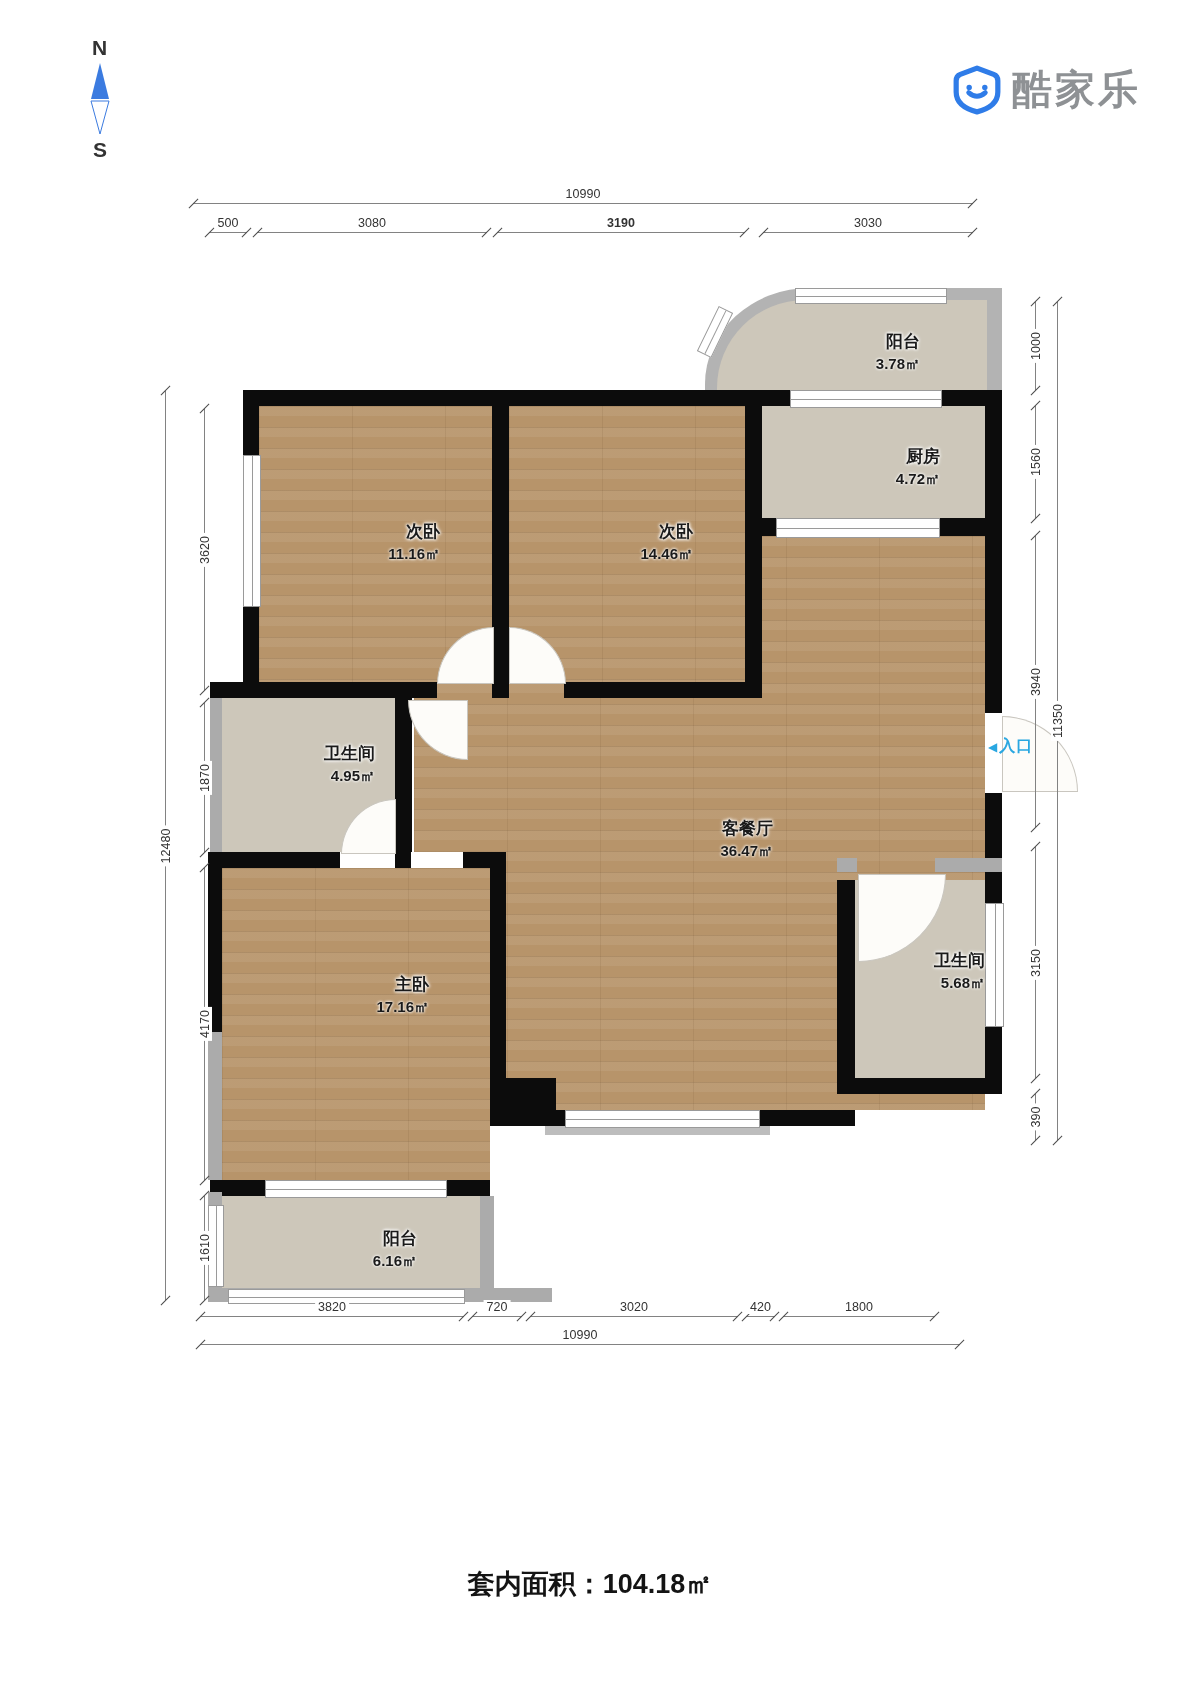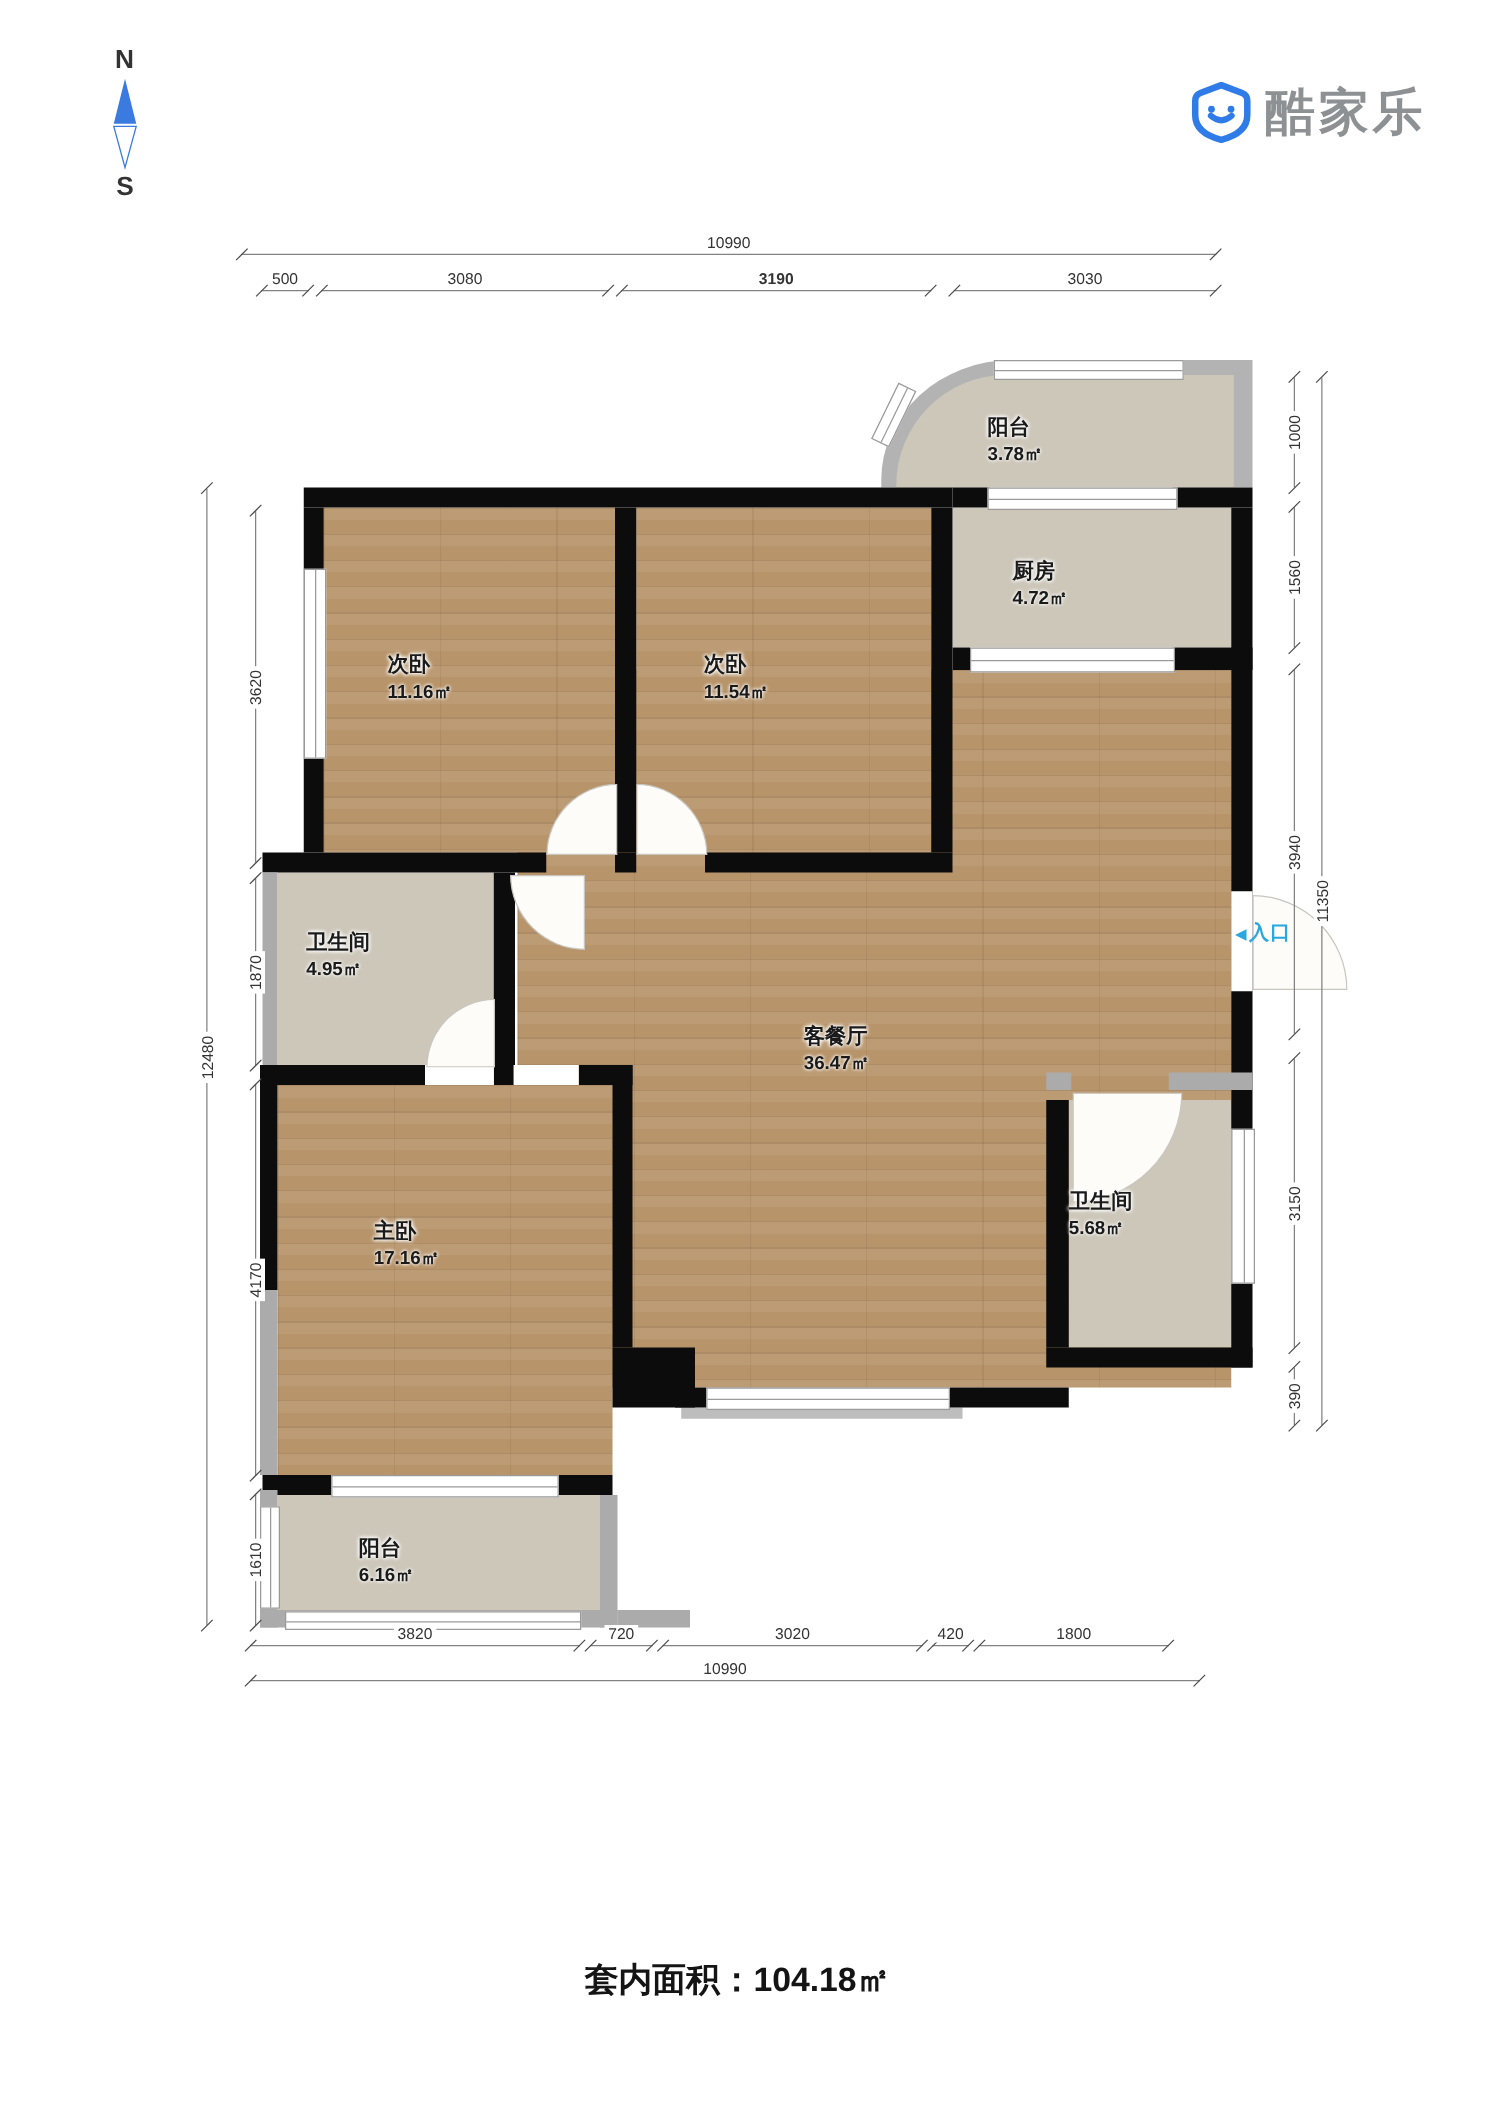--- a/index.html
+++ b/index.html
@@ -16,21 +16,21 @@
   .wb{position:absolute;z-index:3;background:#0c0c0c;}
   .wg{position:absolute;z-index:3;background:#ababab;}
   .sill{position:absolute;z-index:2;background:#bdbdbd;}
   
   .win,.winv{position:absolute;z-index:4;background:#fff;border:1px solid #9a9a9a;}
   .win::after{content:'';position:absolute;left:0;right:0;top:50%;height:1px;background:#9a9a9a;}
   .winv::after{content:'';position:absolute;top:0;bottom:0;left:50%;width:1px;background:#9a9a9a;}
   .gap{position:absolute;z-index:4;background:#fff;}
   .arc{position:absolute;z-index:4;background:#fdfcf9;border:1.5px solid #c9c6bf;}
   
-  .rl{position:absolute;width:130px;text-align:left;z-index:6;line-height:1.2;}
+  .rl{position:absolute;width:130px;text-align:right;z-index:6;line-height:1.2;}
   .rl .rn{font-size:17px;font-weight:700;color:#1a1a1a;text-shadow:0 0 3px #fff,0 0 3px #fff,0 0 4px #fff;}
   .rl .ra{font-size:15px;font-weight:600;color:#1a1a1a;margin-top:3px;text-shadow:0 0 3px #fff,0 0 3px #fff;}
   
   .dh,.dv{position:absolute;z-index:5;}
   .dh{border-top:1px solid #828282;height:0;}
   .dh::before,.dh::after{content:'';position:absolute;width:13px;height:1px;background:#4a4a4a;top:-1px;}
   .dh::before{left:-6px;transform:rotate(-45deg);}
   .dh::after{right:-6px;transform:rotate(-45deg);}
   .dv{border-left:1px solid #828282;width:0;}
   .dv::before,.dv::after{content:'';position:absolute;width:13px;height:1px;background:#4a4a4a;left:-7px;}
@@ -155,21 +155,21 @@
   <div class="rl" style="left:810px;top:447px;">
     <div class="rn">厨房</div>
     <div class="ra">4.72㎡</div>
   </div>
   <div class="rl" style="left:310px;top:522px;">
     <div class="rn">次卧</div>
     <div class="ra">11.16㎡</div>
   </div>
   <div class="rl" style="left:563px;top:522px;">
     <div class="rn">次卧</div>
-    <div class="ra">11.54㎡</div>
+    <div class="ra">14.46㎡</div>
   </div>
   <div class="rl" style="left:245px;top:744px;">
     <div class="rn">卫生间</div>
     <div class="ra">4.95㎡</div>
   </div>
   <div class="rl" style="left:643px;top:819px;">
     <div class="rn">客餐厅</div>
     <div class="ra">36.47㎡</div>
   </div>
   <div class="rl" style="left:299px;top:975px;">

